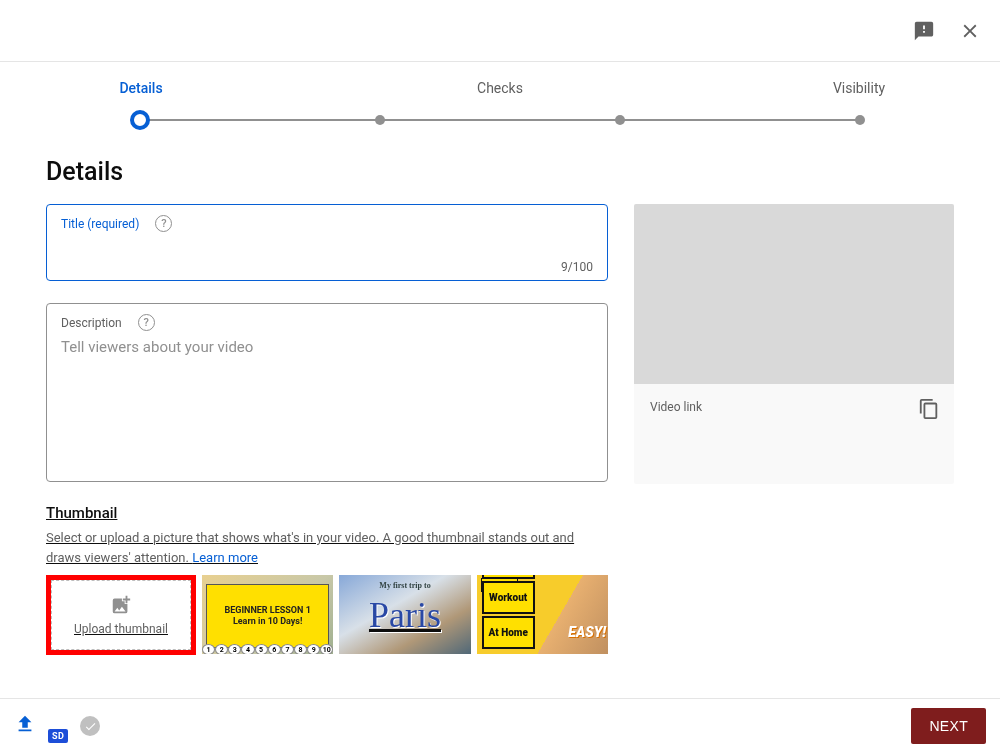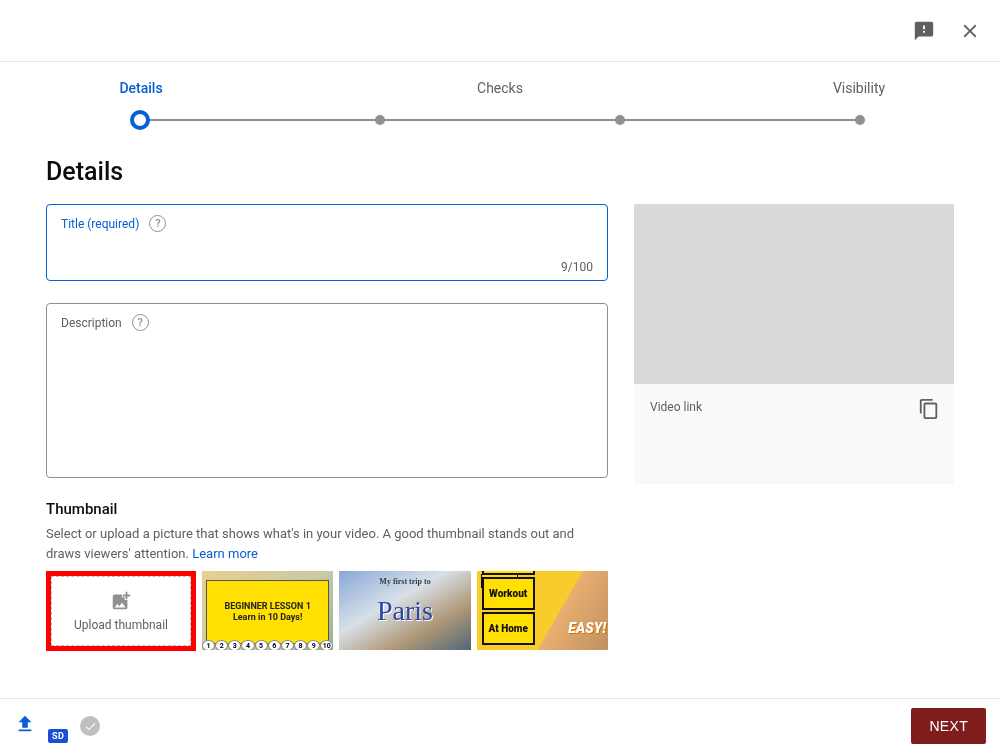--- a/index.html
+++ b/index.html
@@ -106,21 +106,21 @@
     padding: 10px 14px 6px 14px;
     margin-bottom: 22px;
     position: relative;
   }
   .field.desc { border-color: #909090; padding-bottom: 14px; min-height: 175px; }
   .field-label {
     font-size: 12px;
     color: #065fd4;
     display: flex;
     align-items: center;
-    gap: 10px;
+    gap: 16px;
   }
   .field.desc .field-label { color: #606060; }
   .help-circle {
     display: inline-flex;
     width: 17px; height: 17px;
     border: 1.5px solid #909090;
     border-radius: 50%;
     color: #909090;
     font-size: 11px;
     align-items: center; justify-content: center;
@@ -146,21 +146,21 @@
     resize: none;
     font-family: inherit;
     font-size: 15px;
     color: #0d0d0d;
     margin-top: 6px;
     line-height: 1.4;
   }
   .desc-textarea::placeholder { color: #909090; }
 
   
-  .thumb-section { margin-top: 8px; }
+  .thumb-section { margin-top: 8px; text-decoration: underline; }
   .thumb-heading { font-size: 15px; font-weight: 500; margin-bottom: 6px; }
   .thumb-desc {
     font-size: 13px;
     color: #606060;
     line-height: 1.5;
     margin-bottom: 8px;
     max-width: 555px;
   }
   .thumb-desc a { color: #065fd4; text-decoration: none; cursor: pointer; }
   .thumb-row { display: flex; gap: 6px; }
@@ -203,21 +203,21 @@
   }
   .thumb.t1 .nums span {
     flex: 1; background: #fff; color: #000;
     font-size: 7px; border: 0.5px solid #888;
     border-radius: 50%;
     height: 11px; display:flex; align-items:center; justify-content:center;
   }
   .thumb.t2 { background: linear-gradient(150deg,#87a8d8 0%,#d8e0e8 40%,#b09878 70%,#506878 100%); color:#2948a5; }
   .thumb.t2 .script {
     font-family: 'Brush Script MT', cursive;
-    font-size: 28px; font-weight: normal;
+    font-size: 36px; font-weight: normal;
     color: #2948a5;
     text-shadow: 1px 1px 0 #fff;
   }
   .thumb.t2 .small {
     font-family: cursive;
     font-size: 8px; color: #344;
     position:absolute; top:6px; left:0; right:0;
   }
   .thumb.t3 { background: linear-gradient(120deg,#f7cc2b 0%,#f7cc2b 60%,#e8b070 60%,#c09060 100%); }
   .thumb.t3 .yel {
@@ -351,20 +351,21 @@
         </div>
         <input class="field-input" style="">
         <div class="char-count">9/100</div>
       </div>
 
       <div class="field desc">
         <div class="field-label">
           <span>Description</span>
           <span class="help-circle">?</span>
         </div>
+        <textarea class="desc-textarea" rows="6" placeholder="Tell viewers about your video" style=""></textarea>
       </div>
 
       <div class="thumb-section">
         <div class="thumb-heading">Thumbnail</div>
         <div class="thumb-desc">
           <span>Select or upload a picture that shows what's in your video. A good thumbnail stands out and draws viewers' attention. </span><a>Learn more</a>
         </div>
         <div class="thumb-row">
           <div class="thumb-upload-wrap">
             <div class="thumb-upload">

